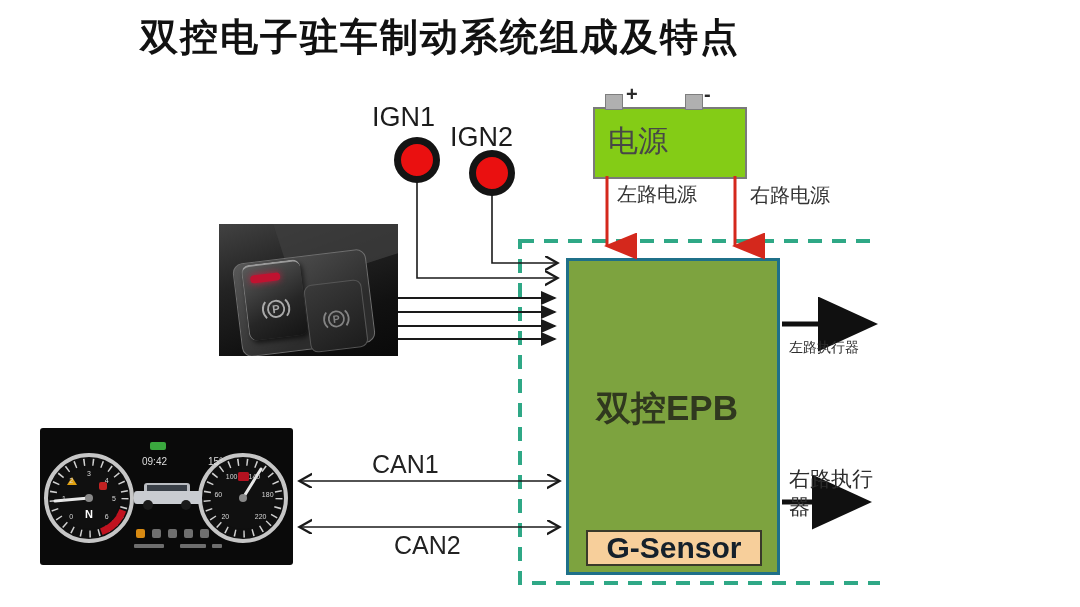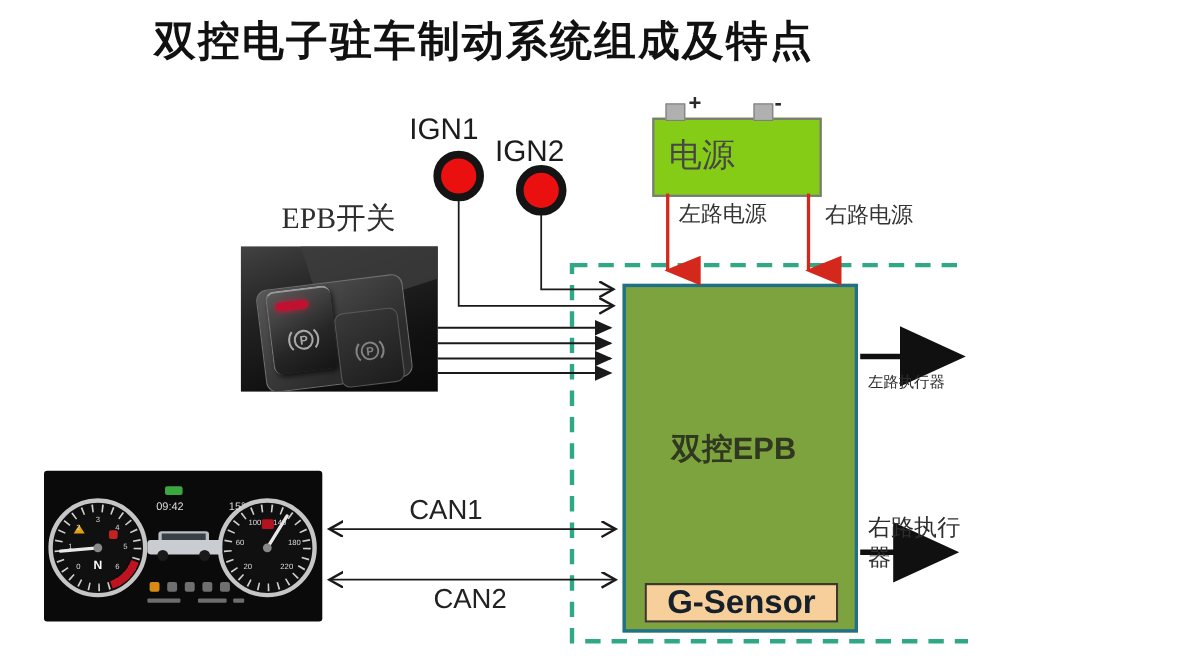--- a/index.html
+++ b/index.html
@@ -23,21 +23,21 @@
   .battery{left:593px;top:107px;width:150px;height:68px;background:#84cc16;border:2px solid #7a7a7a;z-index:3;}
   .terminal{position:absolute;top:-15px;width:16px;height:14px;background:#b0b0b0;border:1px solid #7e7e7e;}
   .power-text{position:absolute;left:13px;top:12px;font-family:"Liberation Serif","DejaVu Serif",serif;
               font-size:30px;color:#474747;}
   .pm{font-size:20px;font-weight:700;color:#2a2a2a;z-index:5;}
 
   
   .controller{left:566px;top:258px;width:214px;height:317px;background:var(--accent_green,#7da33f);
               border:3px solid var(--teal_border,#1f7089);box-sizing:border-box;z-index:3;}
   .ctrl-text{position:absolute;left:0;right:12px;top:128px;text-align:center;font-weight:600;
-             font-size:28px;line-height:37px;color:#30381f;}
+             font-size:35px;line-height:37px;color:#30381f;}
   .gsensor{position:absolute;left:17px;bottom:6px;width:176px;height:36px;background:var(--gsensor_tan,#f7cf9b);
            border:2px solid #3a3a2a;box-sizing:border-box;display:flex;align-items:center;justify-content:center;
            font-weight:600;font-size:30px;color:#15202b;}
 
   
   .epbphoto{left:219px;top:224px;width:179px;height:132px;z-index:3;overflow:hidden;
             background:linear-gradient(160deg,#424242 0%,#232323 35%,#111 70%,#0a0a0a 100%);}
   .epb-hl{position:absolute;left:60px;top:-30px;width:160px;height:70px;background:#3d3d3d;
           transform:rotate(-18deg);opacity:.8;}
   .epb-plate{position:absolute;left:18px;top:32px;width:132px;height:92px;border-radius:10px;
@@ -68,21 +68,20 @@
 
 <div id="stage">
 
   <div class="abs title">双控电子驻车制动系统组成及特点</div>
 
   <div class="abs lbl-sans" style="left:372px;top:102px;">IGN1</div>
   <div class="abs lbl-sans" style="left:450px;top:122px;">IGN2</div>
   <div class="abs lamp" style="left:394px;top:137px;"></div>
   <div class="abs lamp" style="left:469px;top:150px;"></div>
 
-  <div class="abs lbl-serif" style="left:256px;top:180px;font-size:27px;">EPB开关</div>
   <div class="abs epbphoto">
     <div class="epb-hl"></div>
     <div class="epb-plate"></div>
     <div class="btn btn-left">
       <div class="redbar"></div>
       <svg width="30" height="30" style="position:absolute;left:14px;top:30px;" viewBox="0 0 24 24">
         <circle cx="12" cy="12" r="6.5" fill="none" stroke="#a9a9a9" stroke-width="1.5"></circle>
         <path d="M4,5.5 A9.5,9.5 0 0 0 4,18.5" fill="none" stroke="#a9a9a9" stroke-width="1.5"></path>
         <path d="M20,5.5 A9.5,9.5 0 0 1 20,18.5" fill="none" stroke="#a9a9a9" stroke-width="1.5"></path>
         <text x="12" y="15.2" font-size="9" fill="#a9a9a9" text-anchor="middle" font-weight="bold">P</text>

